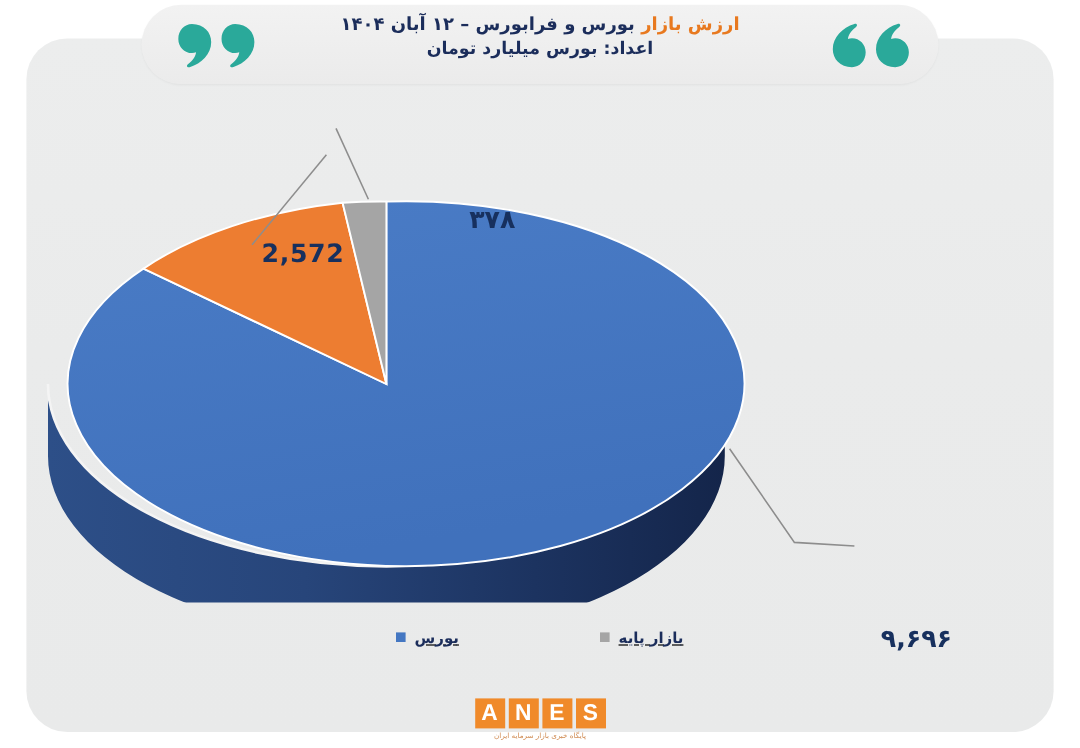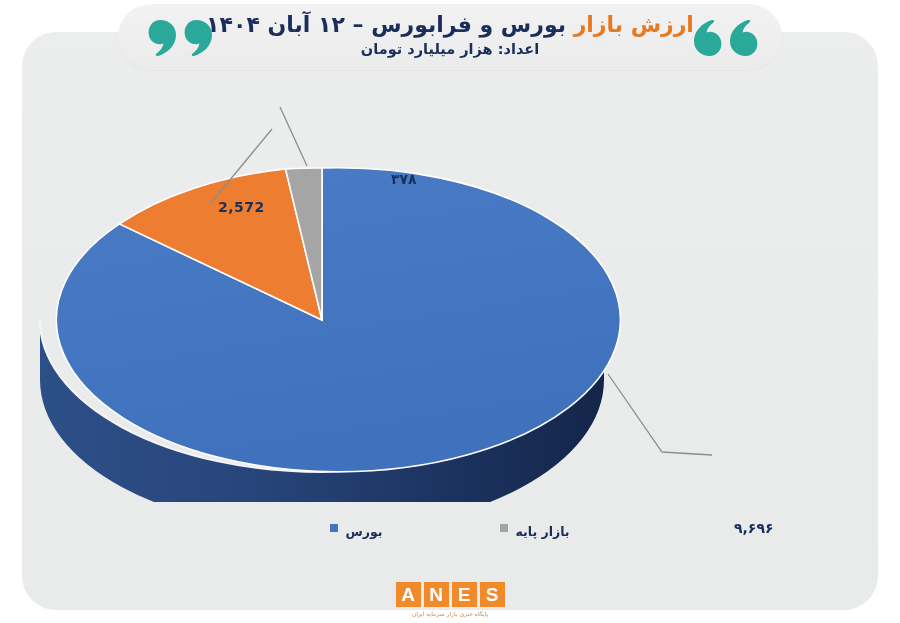--- a/index.html
+++ b/index.html
@@ -47,21 +47,21 @@
 
   .quote-group svg { display:block; width:68px; height:40px; }
 
   .title-wrap {
     position:absolute;
     left:0; right:0; top:8px;
     text-align:center;
     direction:rtl;
   }
   .title-line {
-    font-size:22px;
+    font-size:15px;
     font-weight:bold;
     letter-spacing:-0.2px;
     line-height:1.18;
     white-space:nowrap;
   }
   .title-accent { color:#e8791f; }
   .title-main   { color:#1b2d5b; }
 
   .subtitle {
     margin-top:3px;
@@ -77,21 +77,21 @@
     position:absolute;
     left:22px; top:72px;
     width:856px; height:430px;
   }
 
   .pie-svg { position:absolute; left:0; top:0; width:856px; height:430px; }
 
   
   .data-label {
     position:absolute;
-    font-size:14px;
+    font-size:21px;
     font-weight:bold;
     color:#17305e;
     white-space:nowrap;
     direction:ltr;
     letter-spacing:0.5px;
   }
   .label-orange { left:196px; top:127px; }
   .label-gray   { left:369px; top:99px; }
   .label-blue   { left:694px; top:448px;margin-left:18px; }
 
@@ -103,22 +103,23 @@
     display:flex;
     flex-direction:row-reverse;
     justify-content:center;
     align-items:center;
     gap:118px;
     direction:rtl;
   }
   .legend-item {
     display:flex;
     flex-direction:row-reverse;
-    align-items:flex-start;
+    align-items:center;
     gap:7px;
+    text-decoration:underline;
   }
   .legend-swatch {
     width:8px; height:8px;
     display:inline-block;
     flex:0 0 auto;
   }
   .legend-label {
     font-size:12.5px;
     font-weight:bold;
     color:#1b2d5b;
@@ -181,21 +182,21 @@
         <path d="M14 2 C24 2 30 9 30 17 C30 27 22 35 12 38 C10 38.6 9 36.8 10.6 35.6 C15 32.4 17 29 17.4 25.6 C16.4 26 15.2 26.2 14 26.2 C7.6 26.2 2.6 21 2.6 14.4 C2.6 7.4 7.6 2 14 2 Z" fill="#2aa99a"></path>
         <path d="M50 2 C60 2 66 9 66 17 C66 27 58 35 48 38 C46 38.6 45 36.8 46.6 35.6 C51 32.4 53 29 53.4 25.6 C52.4 26 51.2 26.2 50 26.2 C43.6 26.2 38.6 21 38.6 14.4 C38.6 7.4 43.6 2 50 2 Z" fill="#2aa99a"></path>
       </svg>
     </div>
 
     <div class="title-wrap">
       <div class="title-line">
         <span class="title-accent">ارزش بازار</span>
         <span class="title-main">بورس و فرابورس – ۱۲ آبان ۱۴۰۴</span>
       </div>
-      <div class="subtitle">اعداد: هزار میلیارد تومان</div>
+      <div class="subtitle">اعداد: بورس میلیارد تومان</div>
     </div>
   </div>
 
   <div class="chart-stage">
 
     <svg class="pie-svg" viewBox="0 0 856 430" xmlns="http://www.w3.org/2000/svg">
 
       <defs>
         <linearGradient id="blueSide" x1="0" y1="0" x2="1" y2="0">
           <stop offset="0%" stop-color="#2d4f88"></stop>

